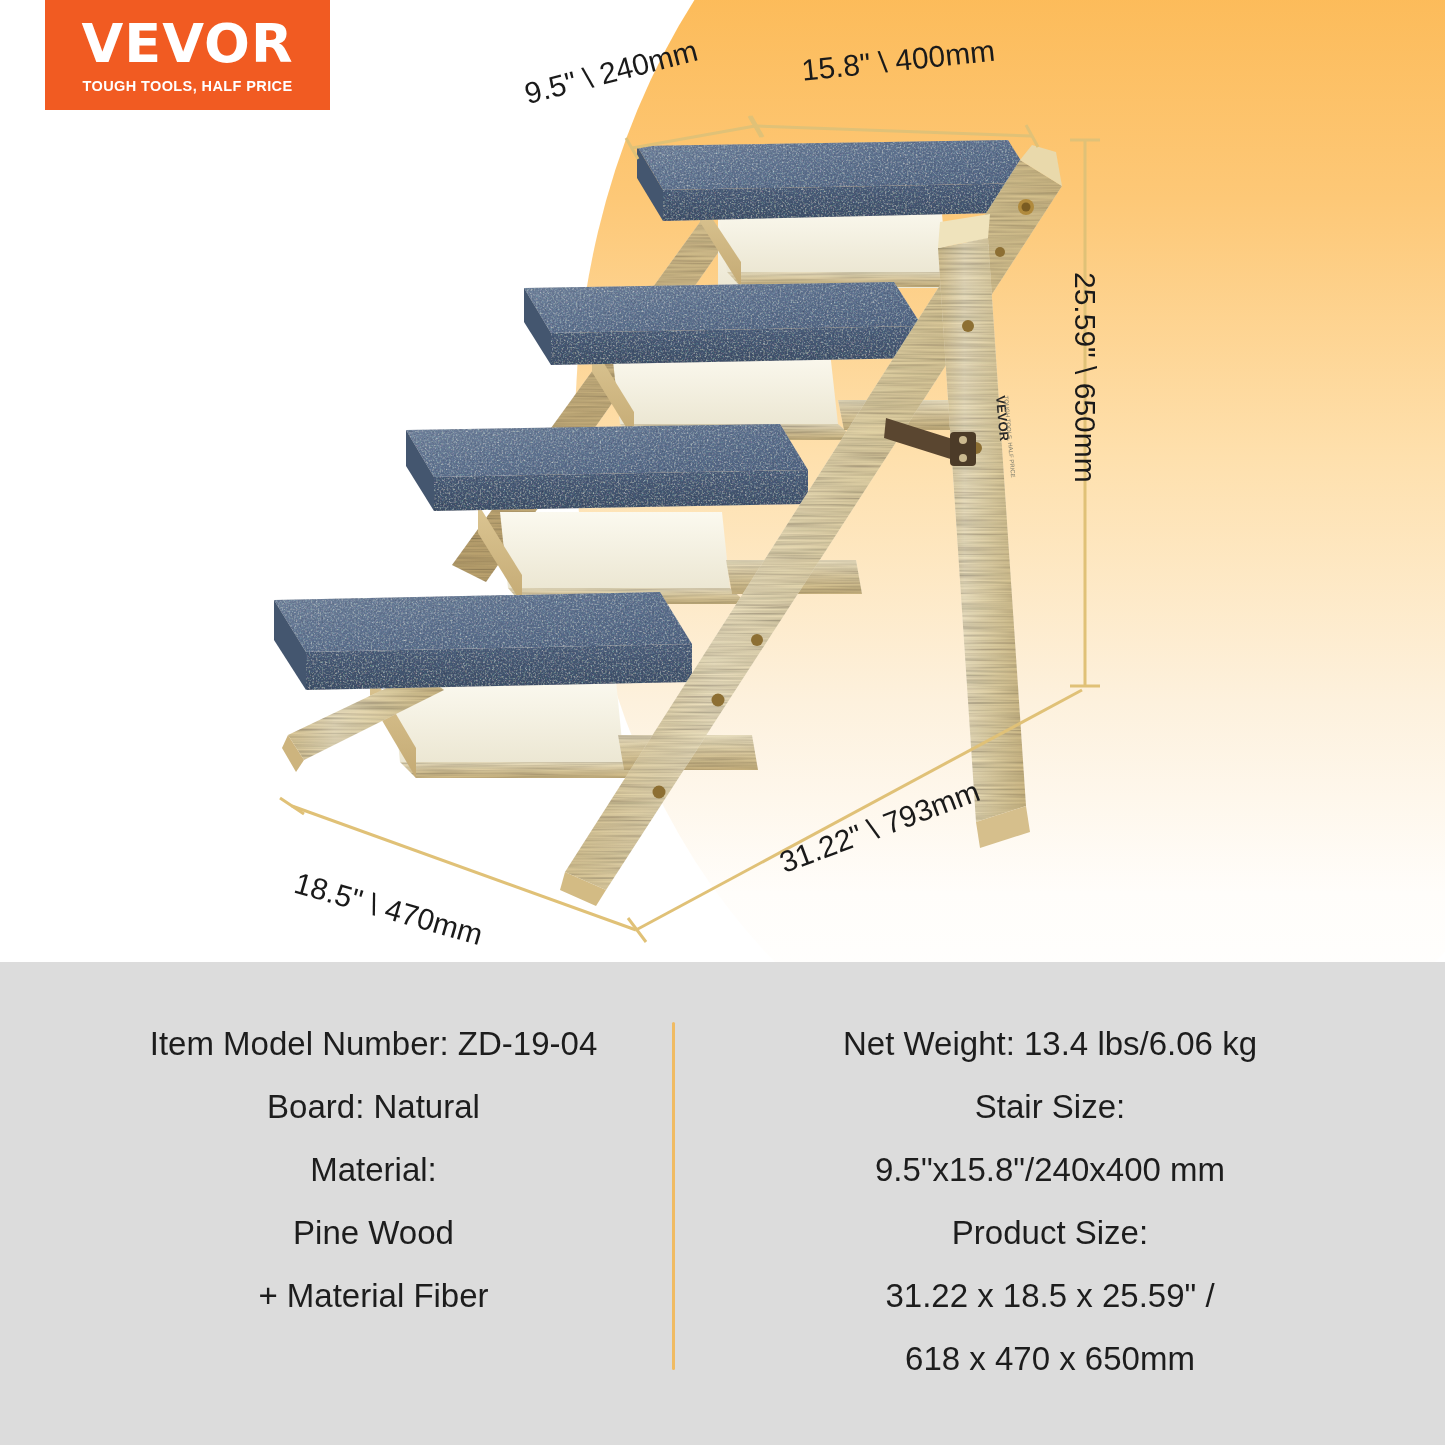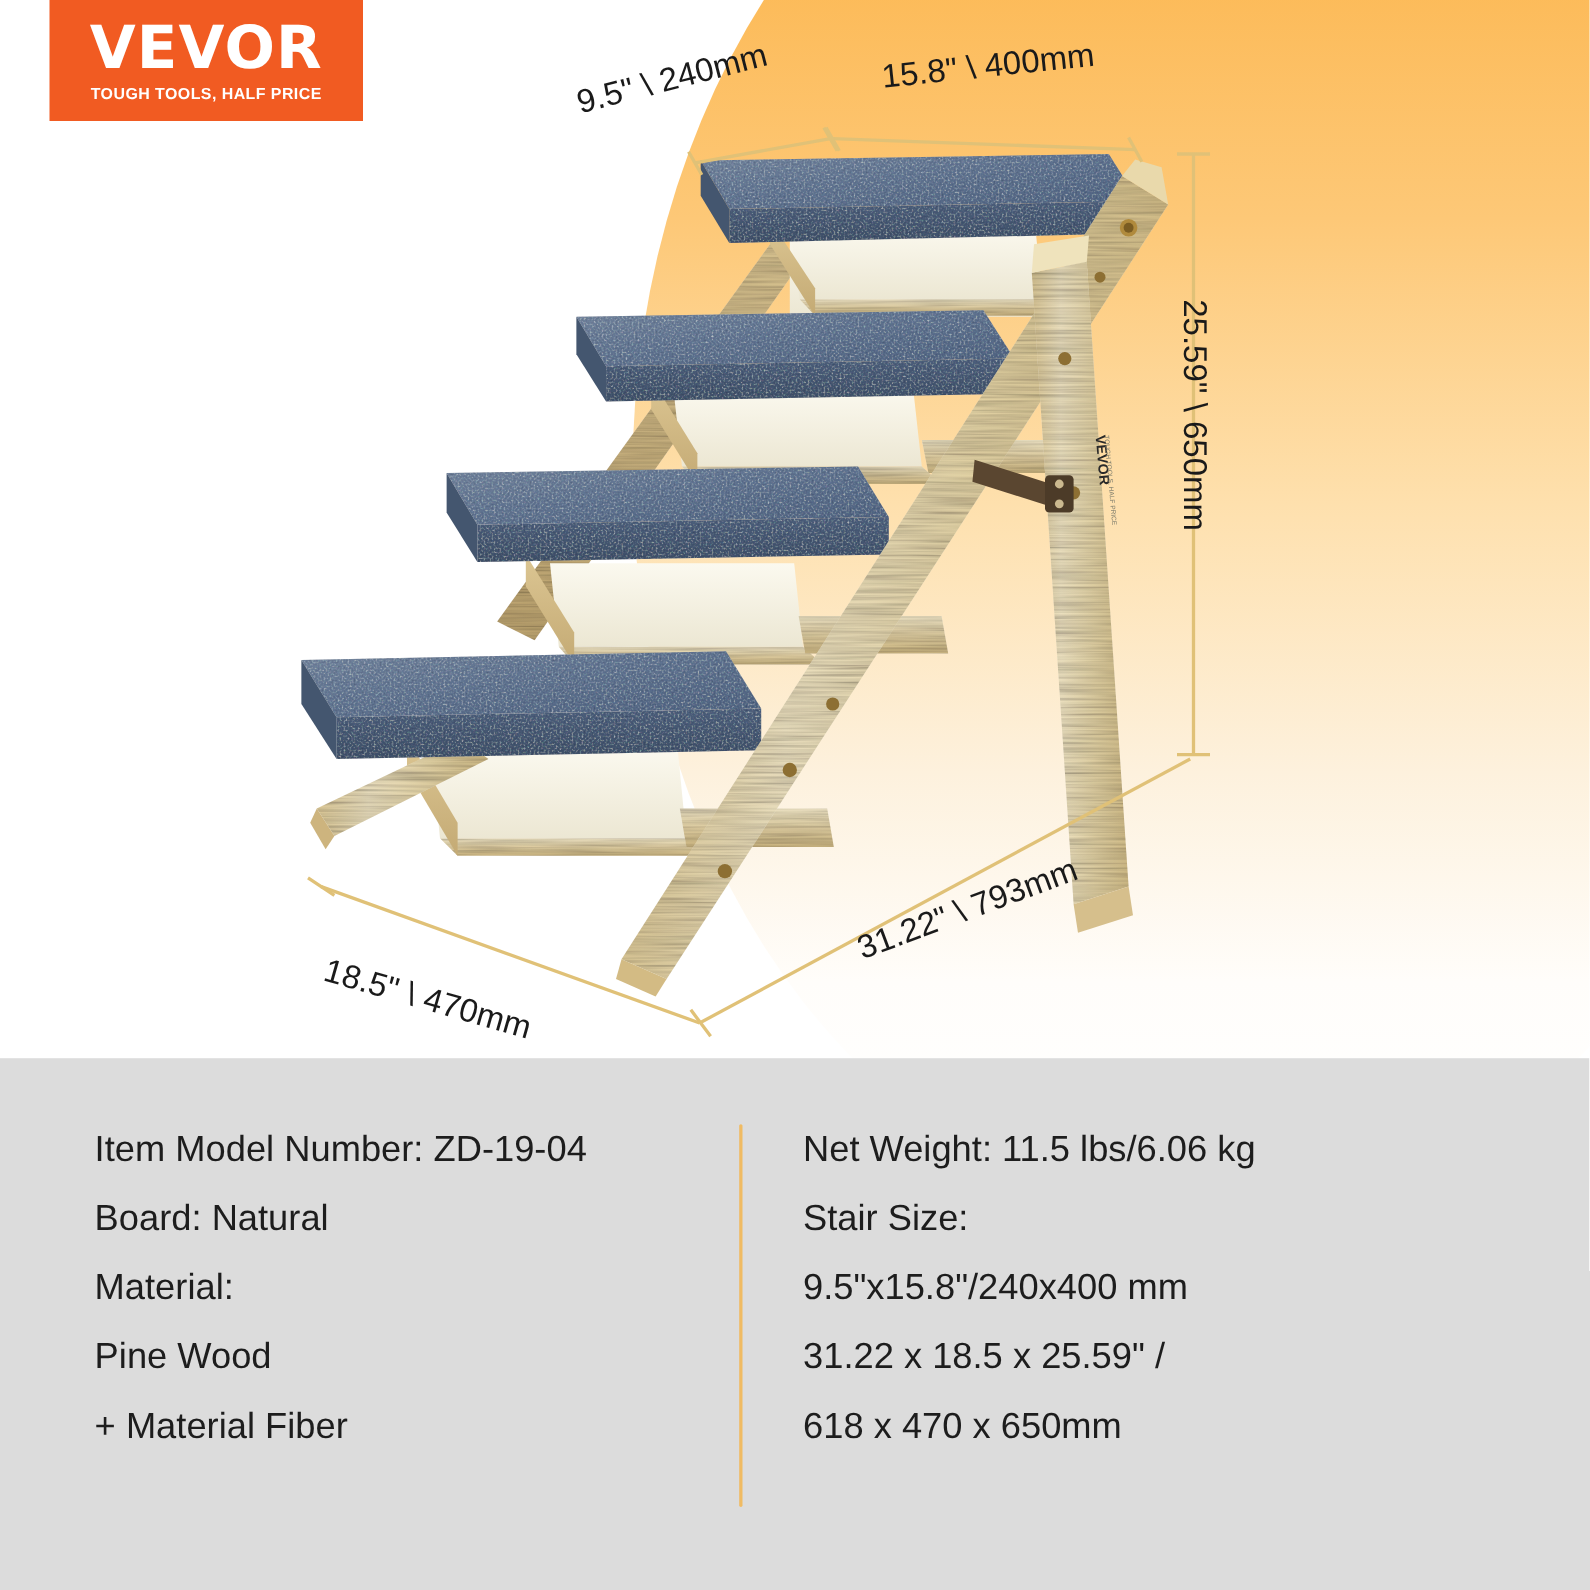--- a/index.html
+++ b/index.html
@@ -41,21 +41,21 @@
   .dim-400 { left:800px; top:54px;  transform:rotate(-6deg);    transform-origin:left top;}
   .dim-650 { left:1102px;top:272px; transform:rotate(90deg);    transform-origin:left top;}
   .dim-793 { left:775px; top:848px; transform:rotate(-20.5deg); transform-origin:left top;}
   .dim-470 { left:300px; top:866px; transform:rotate(16deg);    transform-origin:left top;}
 
   
   .spec-panel{ position:absolute; left:0; top:962px; width:1445px; height:483px;
     background:#dcdcdc; z-index:7; }
   .spec-divider{ position:absolute; left:672px; top:1022px; width:3px; height:348px;
     background:#f0bb63; z-index:8; border-radius:2px;}
-  .spec-col{ position:absolute; z-index:8; }
+  .spec-col{ position:absolute; z-index:8;text-align:center; }
   .spec-left { left:86px;  top:1012px; width:575px; }
   .spec-right{ left:730px; top:1012px; width:640px; }
   .spec-line{ color:#1d1d1d; font-size:33px; line-height:63px; white-space:nowrap;
     font-family:"Liberation Sans", sans-serif;}
 </style>
 </head>
 <body>
 
 <div id="page">
 
@@ -245,20 +245,21 @@
 
   <div class="spec-col spec-left">
     <div class="spec-line">Item Model Number: ZD-19-04</div>
     <div class="spec-line">Board: Natural</div>
     <div class="spec-line">Material:</div>
     <div class="spec-line">Pine Wood</div>
     <div class="spec-line">+ Material Fiber</div>
   </div>
 
   <div class="spec-col spec-right">
-    <div class="spec-line">Net Weight: 11.5 lbs/6.06 kg</div>
+    <div class="spec-line">Net Weight: 13.4 lbs/6.06 kg</div>
     <div class="spec-line">Stair Size:</div>
     <div class="spec-line">9.5"x15.8"/240x400 mm</div>
+    <div class="spec-line">Product Size:</div>
     <div class="spec-line">31.22 x 18.5 x 25.59" /</div>
     <div class="spec-line">618 x 470 x 650mm</div>
   </div>
 
 </div>
 
 </body></html>

